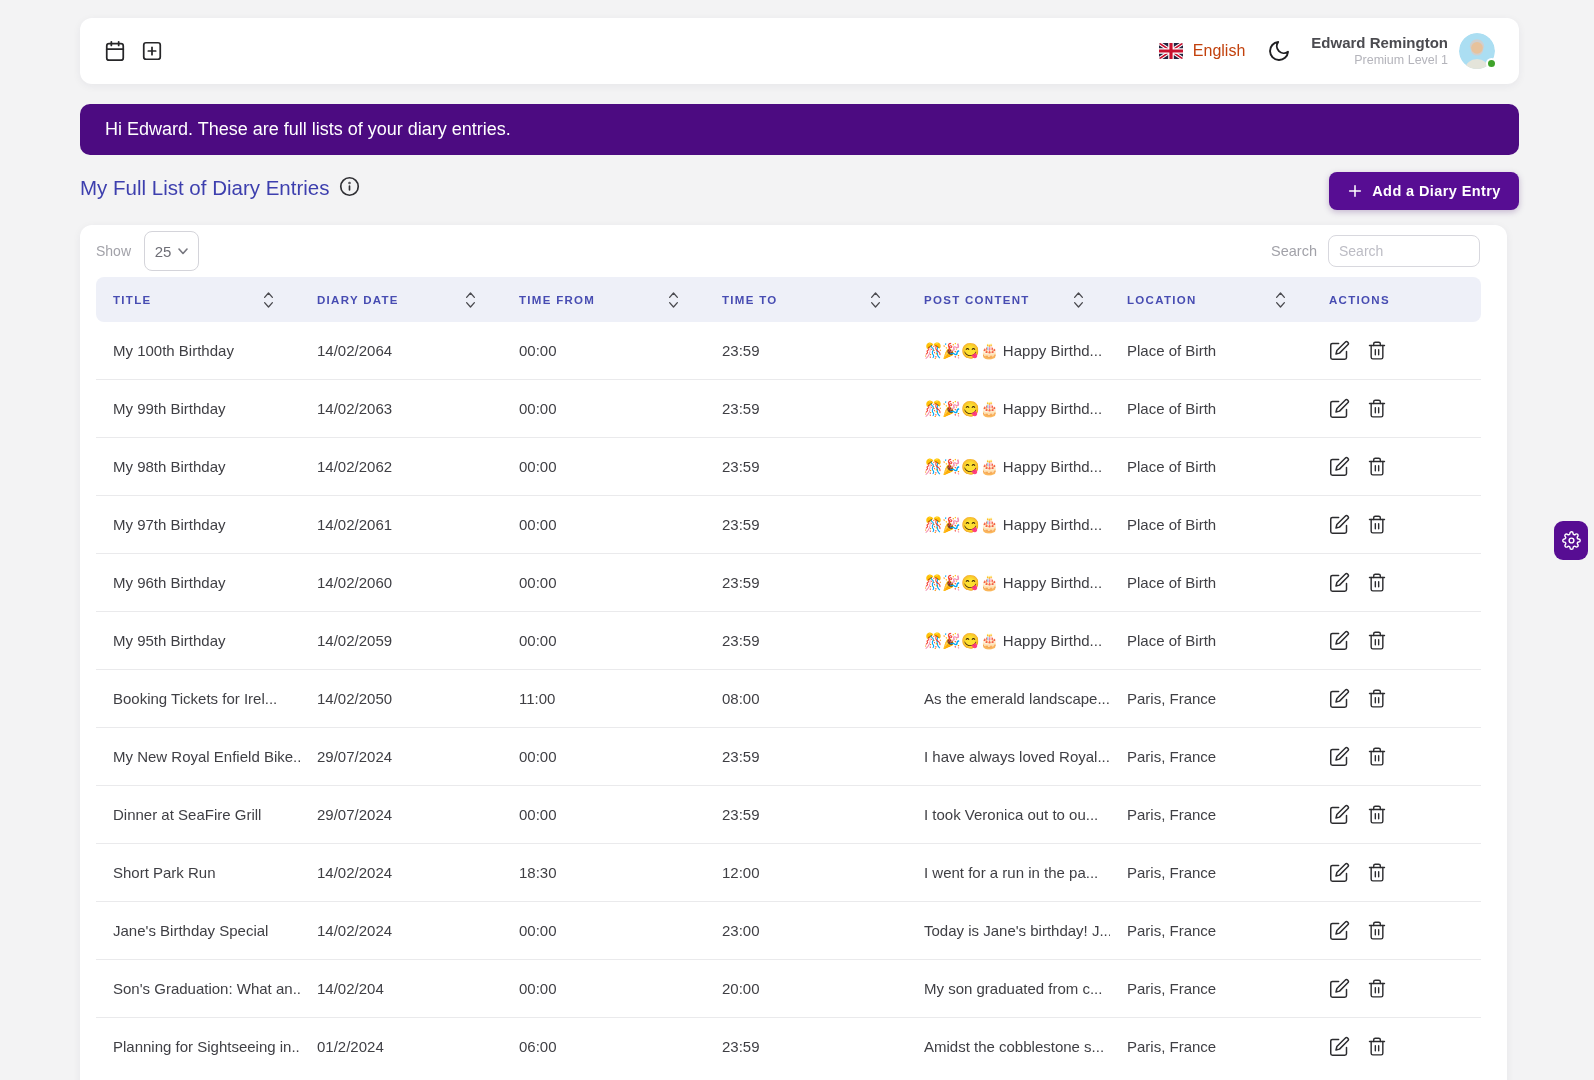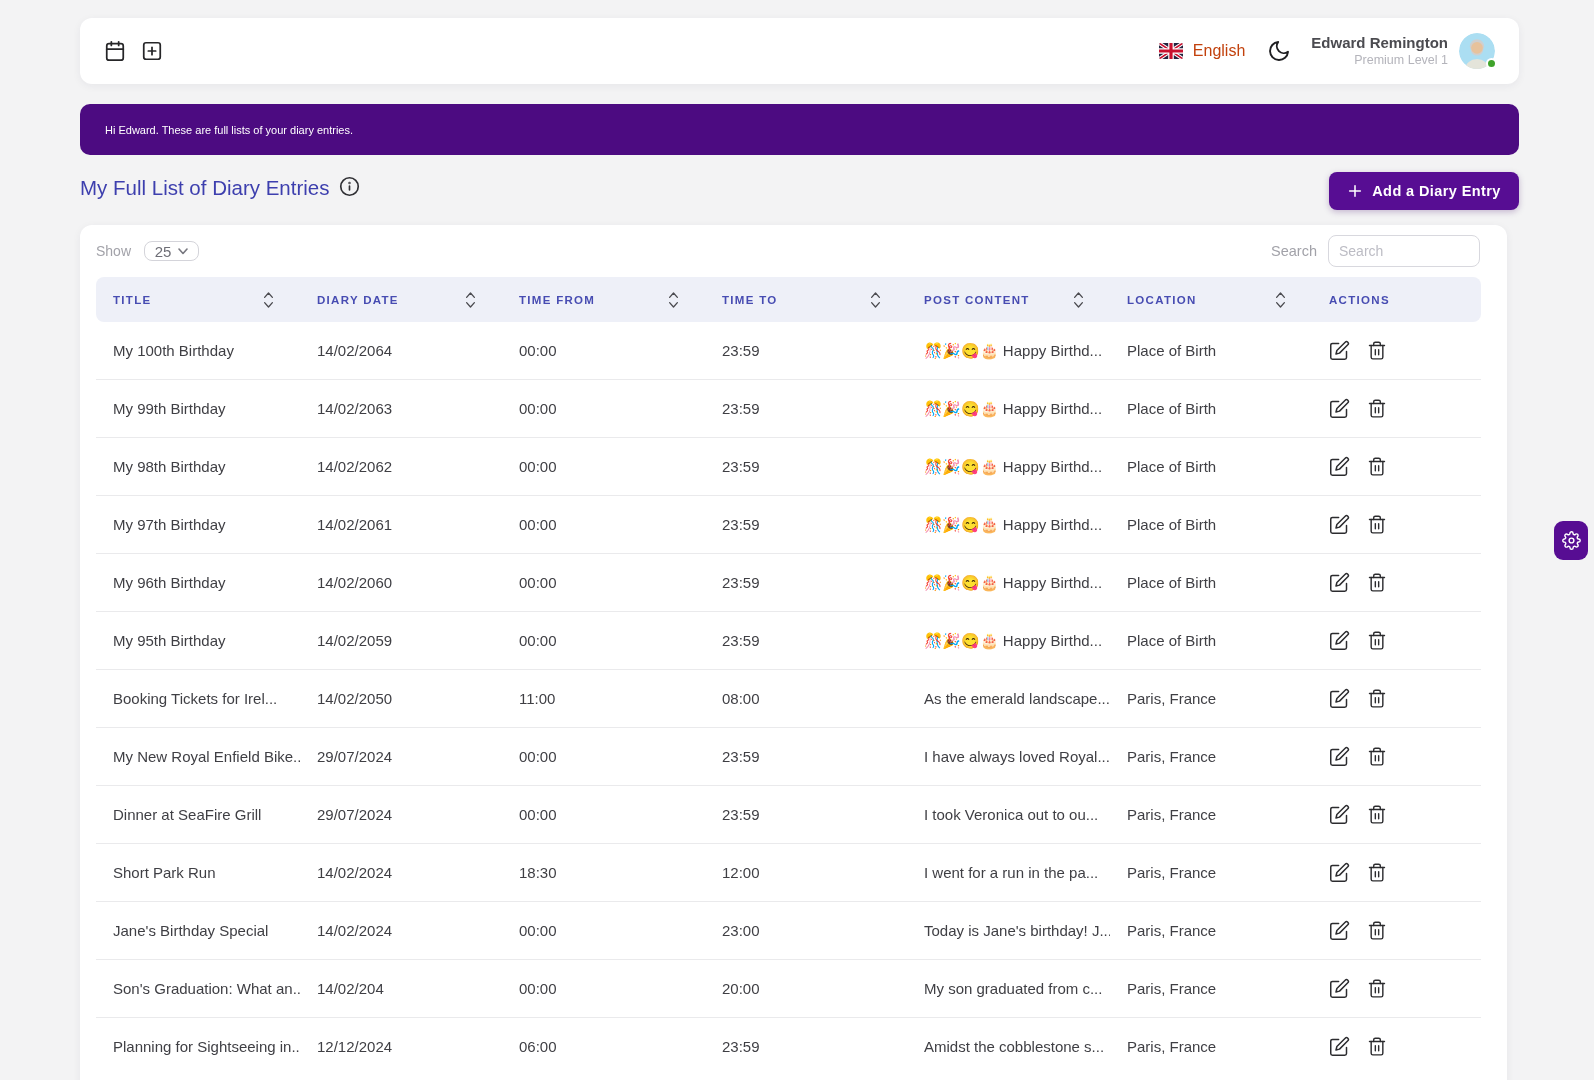--- a/index.html
+++ b/index.html
@@ -29,21 +29,21 @@
   .user-name { font-size:15px; font-weight:bold; color:#4b4b50; }
   .user-plan { font-size:12.5px; color:#b4b4bb; }
   .avatar-wrap { position:relative; width:36px; height:36px; }
   .avatar { width:36px; height:36px; border-radius:50%; overflow:hidden; display:block; }
   .status-dot { position:absolute; right:-2px; bottom:0; width:11px; height:11px; border-radius:50%; background:#3fa32a; border:2px solid #fff; }
   
   .banner {
     position:absolute; left:80px; top:104px; width:1439px; height:51px;
     background:#4c0b81; border-radius:10px; color:#fff;
     display:flex; align-items:center; padding-left:25px;
-    font-size:11px;
+    font-size:18px;
   }
   
   .title-row { position:absolute; left:80px; top:176px; display:flex; align-items:flex-start; gap:10px; }
   .page-title { font-size:20.5px; color:#3d3fae; font-weight:normal; }
   .info-btn { color:#2f2f33; display:flex; cursor:pointer; background:none; border:none; }
   .add-btn {
     position:absolute; left:1329px; top:172px; width:190px; height:38px;
     background:#570d93; border:none; border-radius:8px; color:#fff;
     font-family:"Liberation Sans", sans-serif; font-size:14.5px; font-weight:bold; letter-spacing:.4px;
     display:flex; align-items:center; justify-content:center; gap:9px; cursor:pointer;
@@ -51,21 +51,21 @@
   }
   
   .table-card {
     position:absolute; left:80px; top:225px; width:1427px; height:900px;
     background:#fff; border-radius:12px;
     box-shadow:0 2px 8px rgba(30,30,60,.06);
   }
   .controls { height:52px; display:flex; align-items:center; padding:0 27px 0 16px; }
   .show-label { font-size:14px; color:#a2a2a9; margin-right:13px; }
   .show-select {
-    width:55px; height:20px; border:1px solid #d4d4da; border-radius:8px;
+    width:55px; height:40px; border:1px solid #d4d4da; border-radius:8px;
     display:flex; align-items:center; justify-content:center; gap:7px;
     font-size:15px; color:#6e6e76; cursor:pointer; background:#fff;
   }
   .controls .spacer { flex:1; }
   .search-label { font-size:14.5px; color:#a2a2a9; margin-right:11px; }
   .search-input {
     width:152px; height:32px; border:1px solid #d8d8de; border-radius:8px;
     padding:0 10px; font-size:14px; color:#55555c; background:#fff;
     font-family:"Liberation Sans", sans-serif; outline:none;
   }
@@ -577,21 +577,21 @@
                     <line x1="10" y1="11" x2="10" y2="17"></line>
                     <line x1="14" y1="11" x2="14" y2="17"></line>
                   </svg>
           </button>
         </span>
       </td>
     </tr>
 
     <tr>
       <td>Planning for Sightseeing in...</td>
-      <td>12/12/2024</td>
+      <td>01/2/2024</td>
       <td>06:00</td>
       <td>23:59</td>
       <td>Amidst the cobblestone s...</td>
       <td>Paris, France</td>
       <td>
         <span class="actions-cell">
           <button class="action-btn">
             <svg width="21" height="21" viewBox="0 0 24 24" fill="none" stroke="currentColor" stroke-width="1.7" stroke-linecap="round" stroke-linejoin="round">
                     <path d="M11 4H4a2 2 0 0 0-2 2v14a2 2 0 0 0 2 2h14a2 2 0 0 0 2-2v-7"></path>
                     <path d="M18.5 2.5a2.121 2.121 0 0 1 3 3L12 15l-4 1 1-4 9.5-9.5z"></path>

